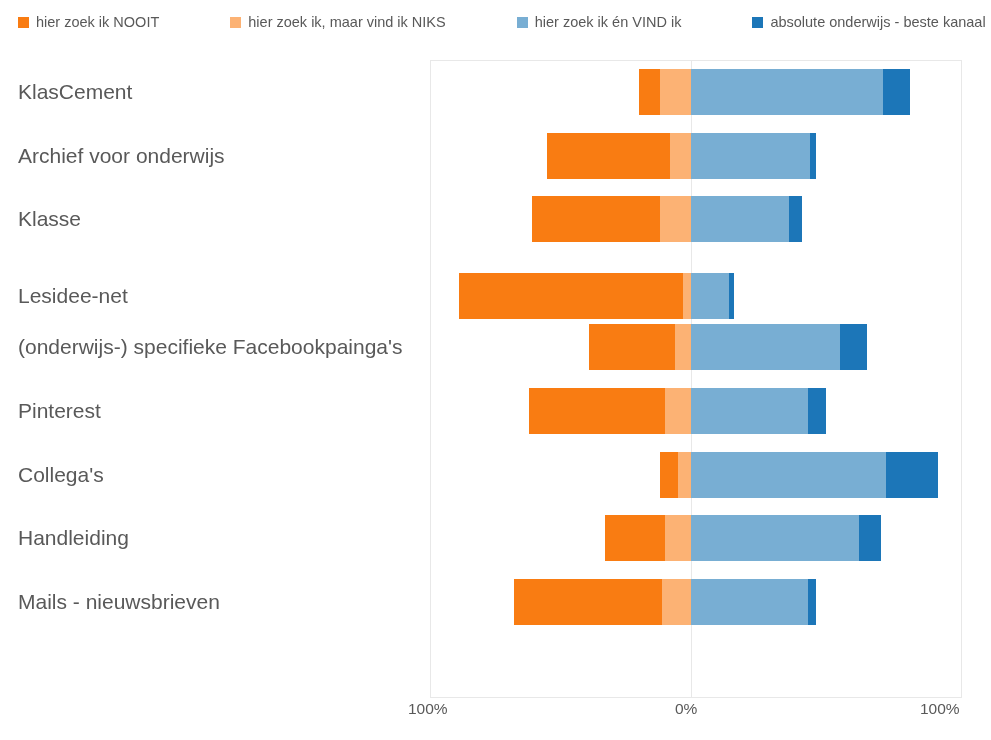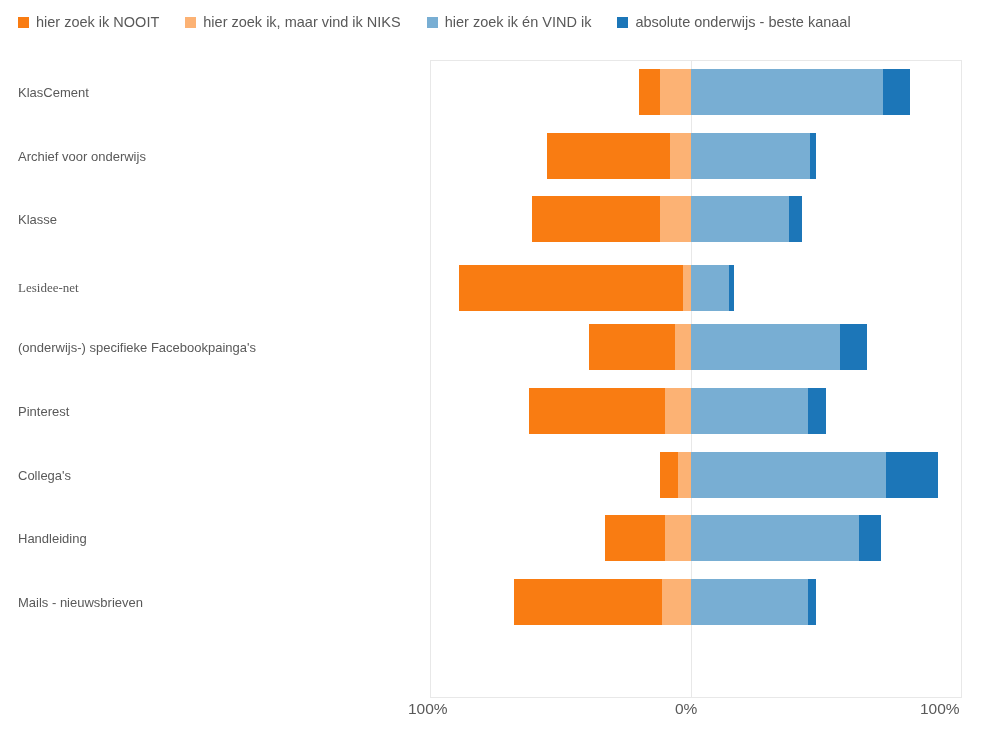--- a/index.html
+++ b/index.html
@@ -27,20 +27,21 @@
     left: 0;
     top: 0;
     width: 991px;
     height: 44px;
     display: flex;
     flex-direction: row;
     align-items: center;
     justify-content: flex-start;
     padding-left: 18px;
     box-sizing: border-box;
+    gap: 45px;
   }
   .legend-item {
     display: flex;
     flex-direction: row;
     align-items: center;
     margin-right: 26px;
     white-space: nowrap;
   }
   .legend-swatch {
     width: 11px;
@@ -89,21 +90,21 @@
     left: 0;
     width: 991px;
     height: 64.8px;
     display: block;
   }
   .row-label {
     position: absolute;
     left: 18px;
     top: 50%;
     transform: translateY(-50%);
-    font-size: 13px;
+    font-size: 21px;
     color: #595959;
     white-space: nowrap;
   }
   .bar {
     position: absolute;
     top: 50%;
     transform: translateY(-50%);
     height: 46px;
     display: flex;
     flex-direction: row;
@@ -180,21 +181,21 @@
       </div>
       <div class="row" style="top: 127.6px; height: 63.8px; text-decoration: underline;">
         <div class="row-label">Klasse</div>
         <div class="bar" style="left: 531.79px; width: 270.32px;">
           <div class="seg" title="hier zoek ik NOOIT: 49%" style="width: 127.89px; background: rgb(249, 124, 18);"></div>
           <div class="seg" title="hier zoek ik, maar vind ik NIKS: 12%" style="width: 31.32px; background: rgb(252, 178, 116);"></div>
           <div class="seg" title="hier zoek ik én VIND ik: 36%" style="width: 97.56px; background: rgb(120, 174, 211);"></div>
           <div class="seg" title="absolute aanrader - beste kanaal: 5%" style="width: 13.55px; background: rgb(28, 118, 184);"></div>
         </div>
       </div>
-      <div class="row" style="top: 196px; height: 63.8px; font-family: Liberation Serif, serif;">
+      <div class="row" style="top: 204px; height: 63.8px;">
         <div class="row-label">Lesidee-net</div>
         <div class="bar" style="left: 458.71px; width: 275.65px;">
           <div class="seg" title="hier zoek ik NOOIT: 86%" style="width: 224.46px; background: rgb(249, 124, 18);"></div>
           <div class="seg" title="hier zoek ik, maar vind ik NIKS: 3%" style="width: 7.83px; background: rgb(252, 178, 116);"></div>
           <div class="seg" title="hier zoek ik én VIND ik: 14%" style="width: 37.94px; background: rgb(120, 174, 211);"></div>
           <div class="seg" title="absolute aanrader - beste kanaal: 2%" style="width: 5.42px; background: rgb(28, 118, 184);"></div>
         </div>
       </div>
       <div class="row" style="top: 255.2px; height: 63.8px;">
         <div class="row-label">(onderwijs-) specifieke Facebookpainga's</div>

